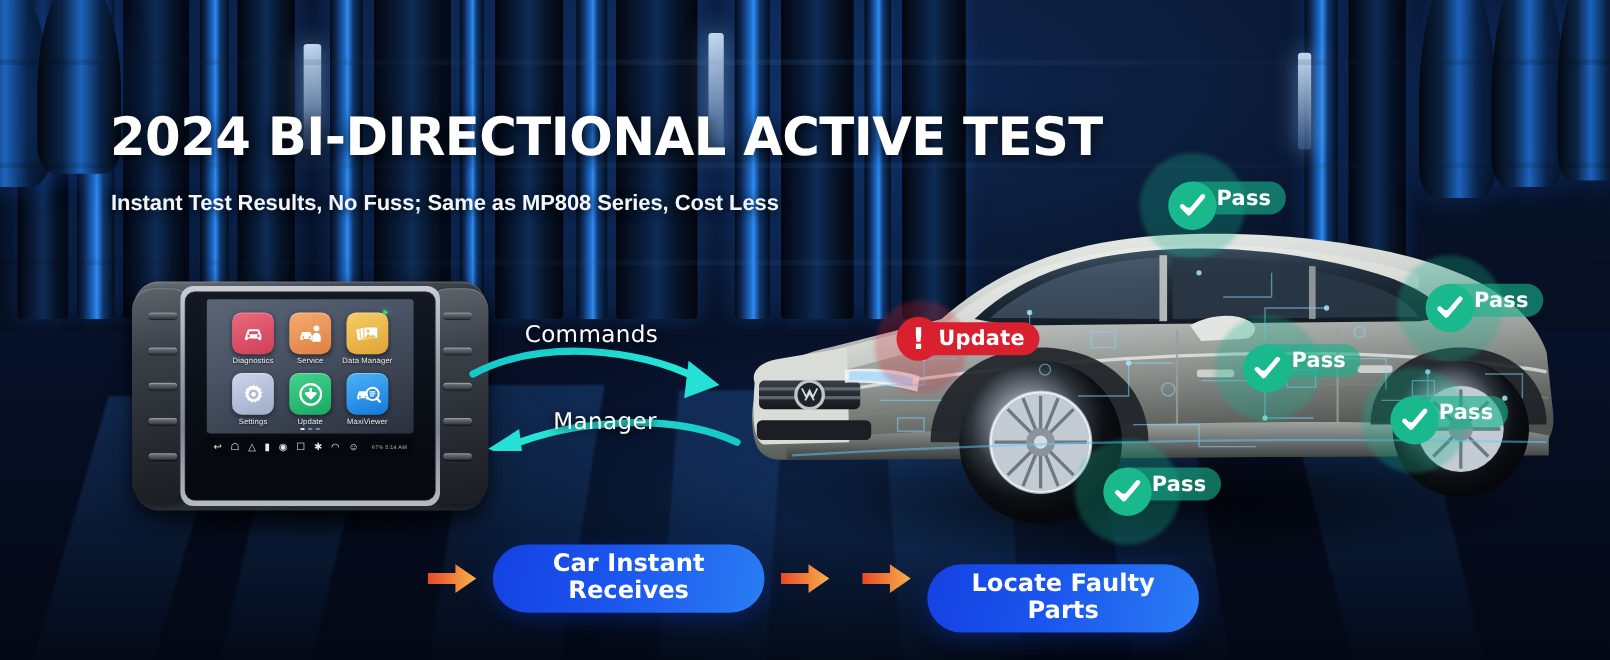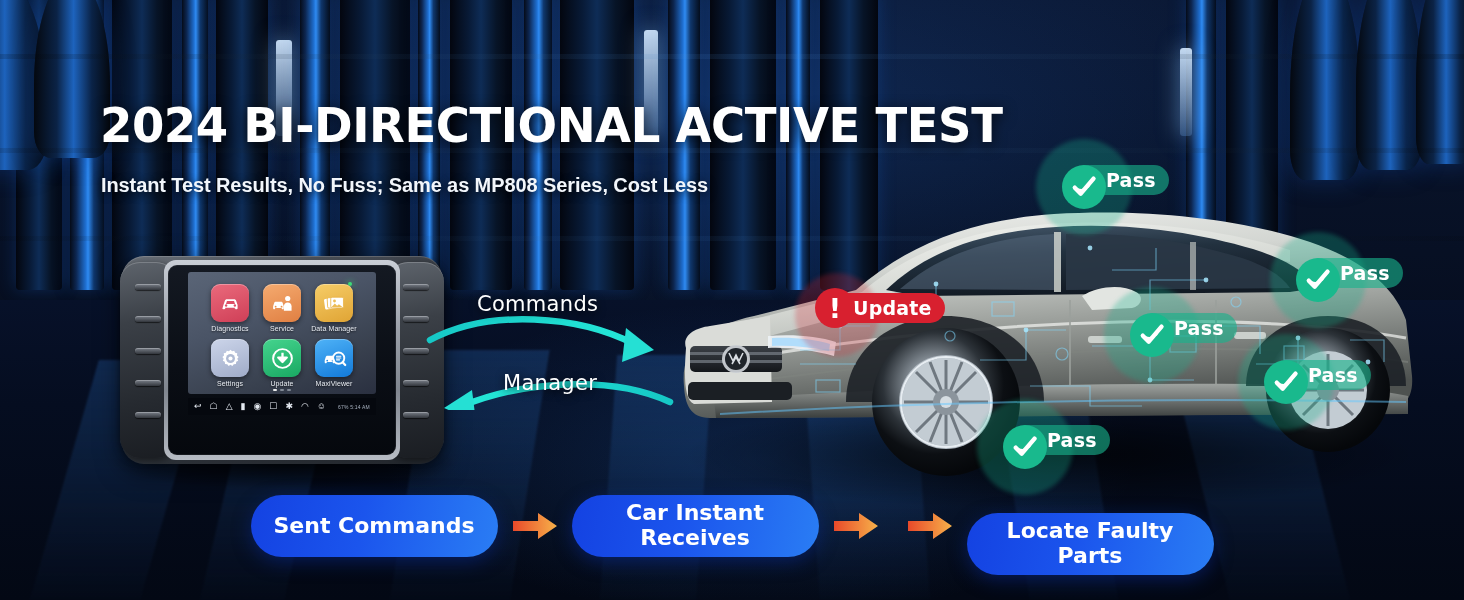--- a/index.html
+++ b/index.html
@@ -542,23 +542,20 @@
     <path d="M10,58 C70,26 160,34 214,62" stroke="url(#cyanA)" stroke-width="6.5" fill="none" stroke-linecap="round"></path>
     <path d="M206,46 L234,68 L202,80 Z" fill="#25e0d4"></path>
     <path d="M250,120 C190,92 100,100 42,124" stroke="url(#cyanB)" stroke-width="6.5" fill="none" stroke-linecap="round"></path>
     <path d="M52,108 L24,126 L56,140 Z" fill="#25e0d4"></path>
   </svg>
   <div class="flowlbl" style="left:477px;top:292px;">Commands</div>
   <div class="flowlbl" style="left:503px;top:371px;">Manager</div>
 
   <div class="flowbar">
 
-    <div class="fpill fp1">
-      <span>Sent Commands</span>
-    </div>
 
     <div class="farrow">
       <svg width="46" height="30" viewBox="0 0 46 30" xmlns="http://www.w3.org/2000/svg">
         <defs>
             <linearGradient id="orangeG" x1="0" y1="0" x2="1" y2="0">
           <stop offset="0%" stop-color="#e8492a"></stop>
               <stop offset="100%" stop-color="#f7b24a"></stop>
         </linearGradient>
           </defs>
         <path d="M1,10 H26 V2 L45,15 L26,28 V20 H1 Z" fill="url(#orangeG)"></path>

